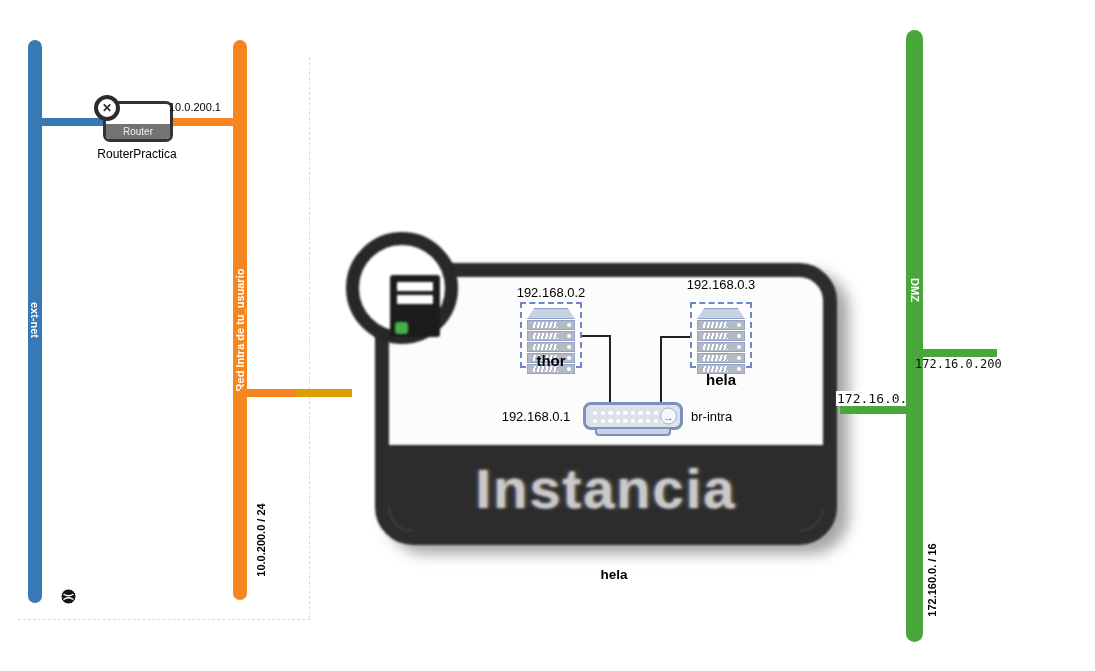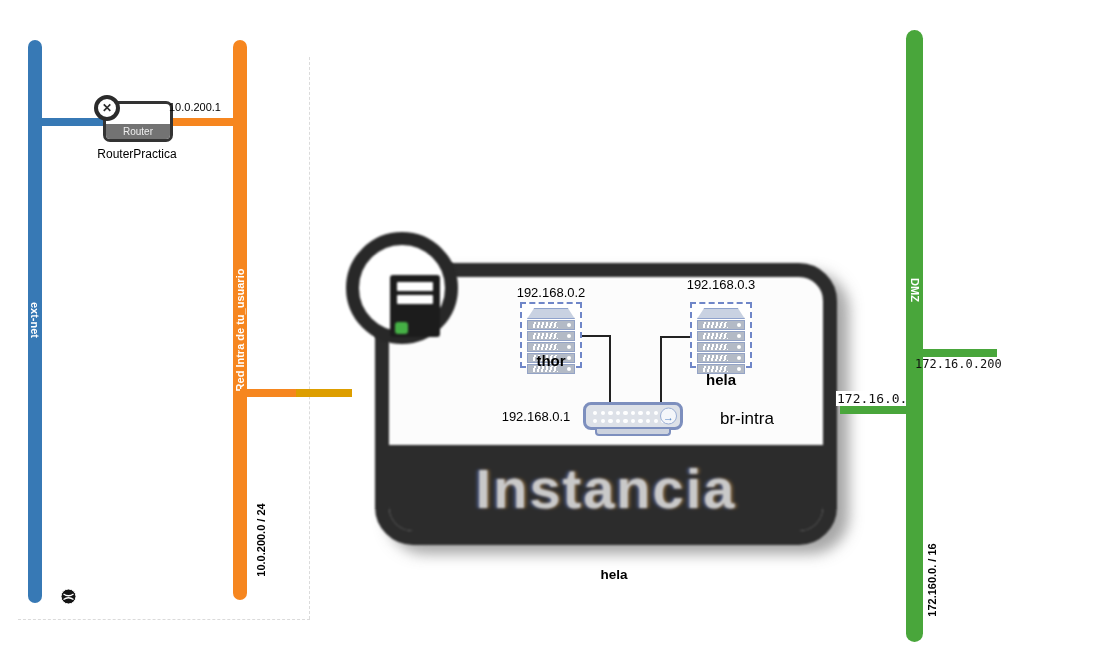--- a/index.html
+++ b/index.html
@@ -81,21 +81,21 @@
           border:3px solid #7d8fbe;border-radius:8px;box-sizing:border-box;}
   .switch-base{position:absolute;left:595px;top:429px;width:76px;height:7px;background:#ccd2de;
           border:2px solid #7d8fbe;border-top:none;border-radius:0 0 4px 4px;box-sizing:border-box;}
   .sw-row{position:absolute;left:7px;display:flex;gap:3.2px;}
   .sw-dot{width:4.4px;height:4.4px;background:#fff;border-radius:50%;}
   .sw-arrow{position:absolute;right:3px;top:50%;transform:translateY(-50%);width:17px;height:17px;
           background:#f4f6fa;border:1px solid #9aaed4;border-radius:50%;box-sizing:border-box;
           display:flex;align-items:center;justify-content:center;color:#4b7fc3;
           font-size:11px;font-weight:bold;}
   .lbl-bridgeip{left:495px;top:409px;width:82px;text-align:center;font-size:13px;}
-  .lbl-bridgename{left:691px;top:409px;font-size:17px;margin-left:29px;}
+  .lbl-bridgename{left:691px;top:409px;font-size:13px;}
   .lbl-odin{left:614px;top:567px;transform:translateX(-50%);font-size:13.5px;font-weight:bold;}
 
   
   .mono-ip{position:absolute;font-family:"DejaVu Sans Mono",monospace;font-size:13px;color:#111;}
   .ip-odindmz{left:836px;top:391px;background:#fff;padding:0 1px;}
   .ip-hela{left:915px;top:357px;font-size:12px;}
 
   
   .hela-node{position:absolute;left:995px;top:337px;width:90px;height:45px;background:#fff;
              border:3.5px solid #333;border-radius:8px;box-sizing:border-box;}

